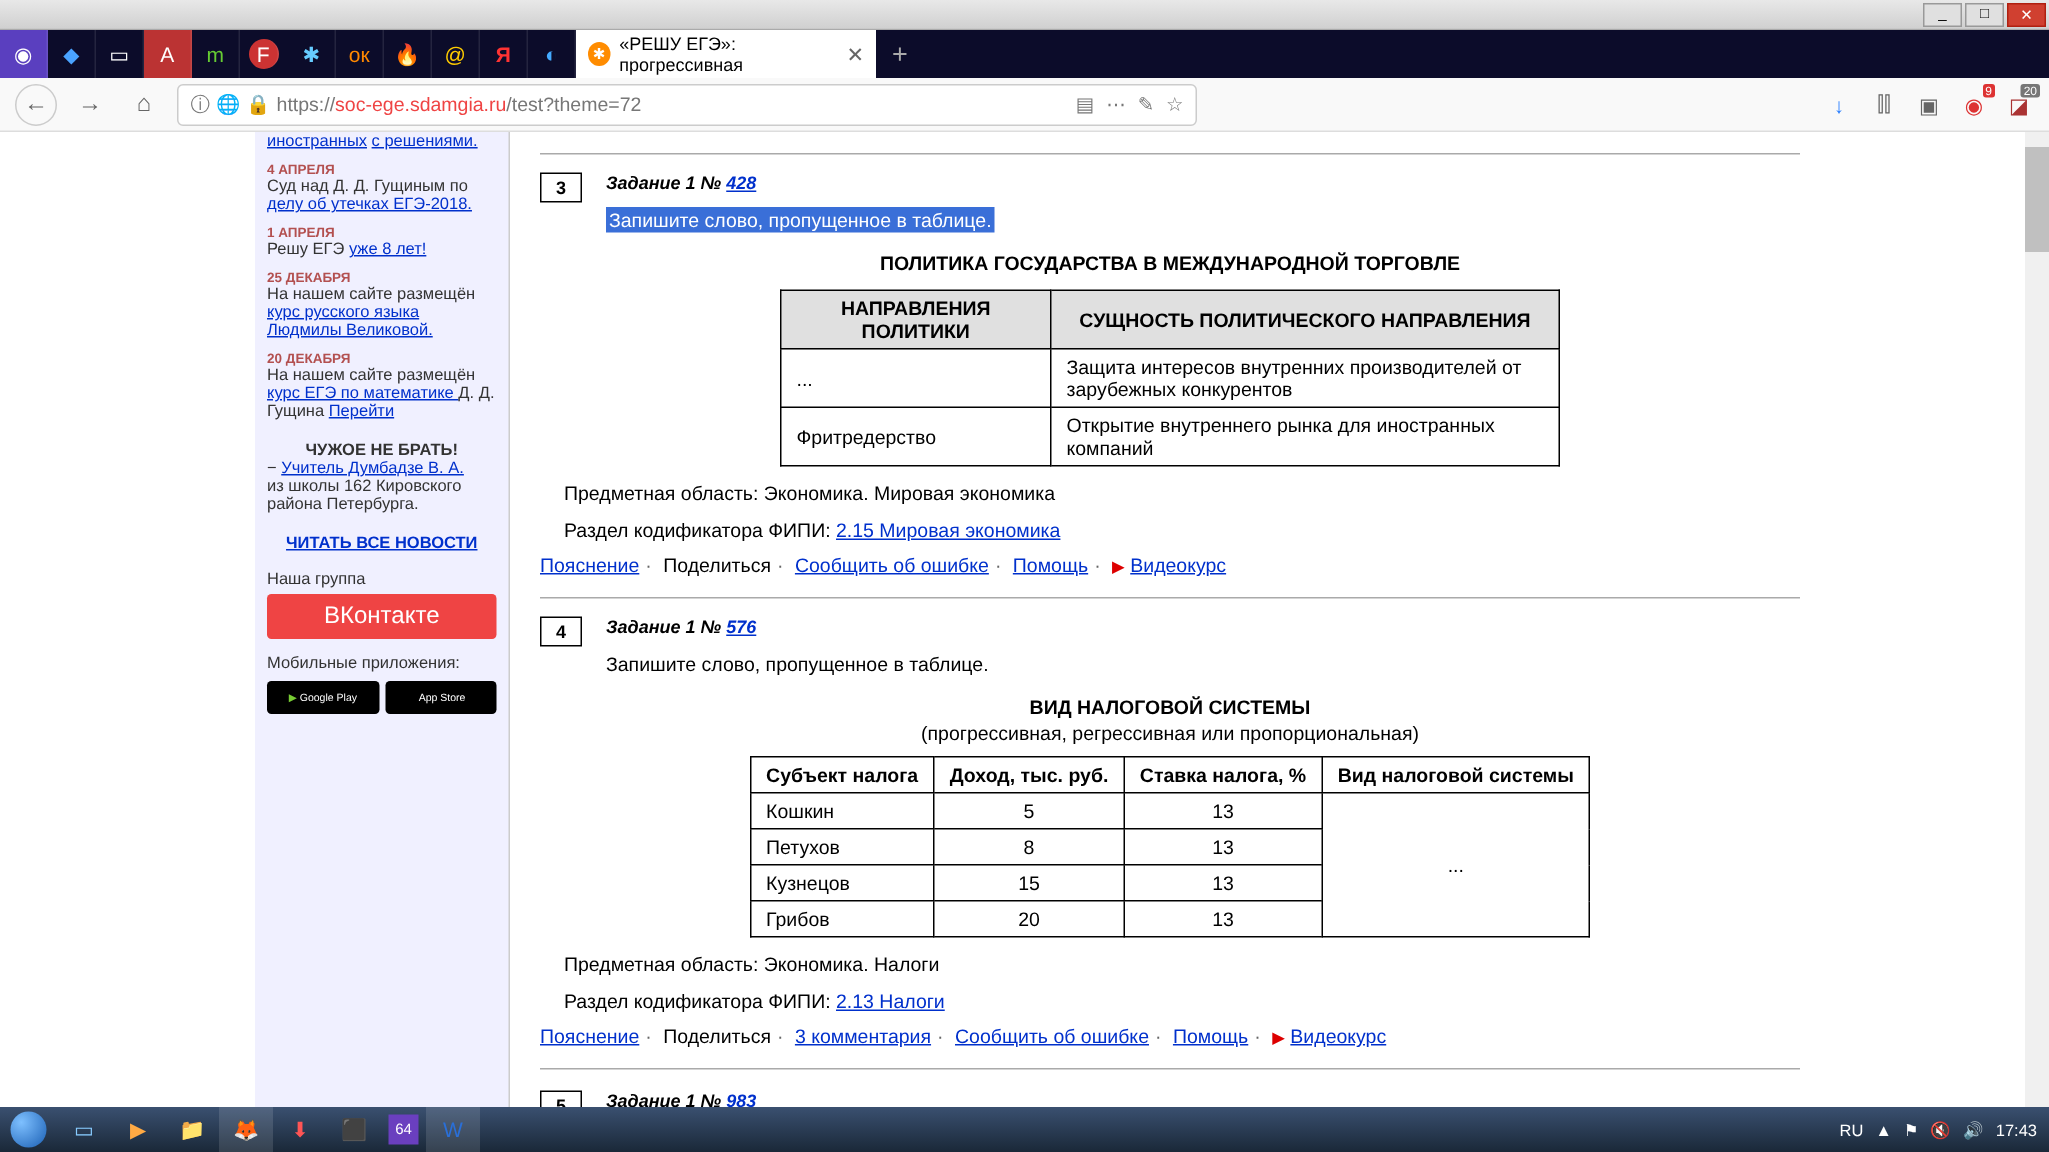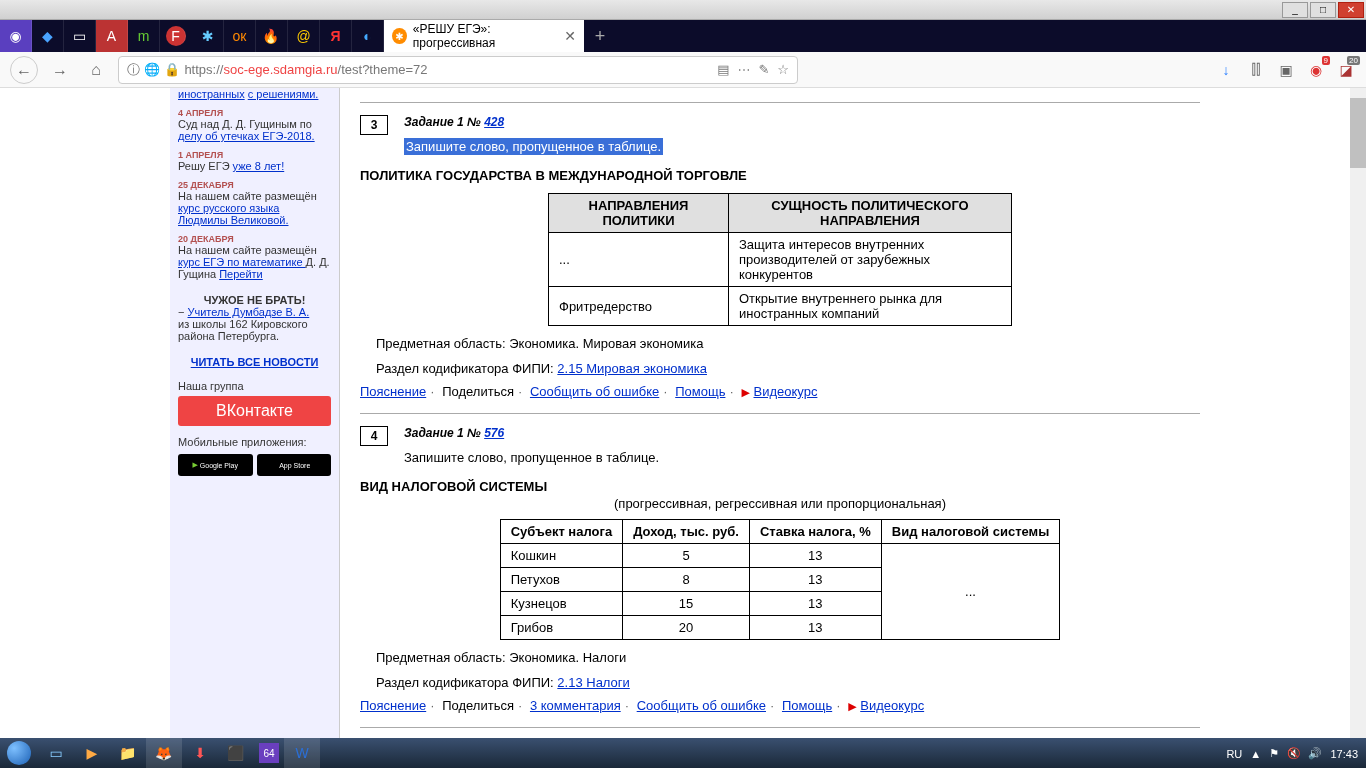--- a/index.html
+++ b/index.html
@@ -43,21 +43,21 @@
 .app-badge{ flex:1; height:22px; background:#000; border-radius:3px; color:#fff; font-size:7px; display:flex; align-items:center; justify-content:center;}
 
 
 .main { flex:1; padding:0 20px 0 20px; max-width:880px;}
 .task-num-box{ border:1px solid #000; width:28px; height:20px; display:flex; align-items:center; justify-content:center; font-size:12px; font-weight:bold; float:left; margin-right:16px;}
 .task-head-row{ display:flex; align-items:flex-start; margin-top:12px;}
 .task-title{ font-size:12px;font-style:italic;}
 .task-title a{ color:#0030cc; font-weight:bold; text-decoration:underline;}
 .task-instr{ margin-left:44px; margin-top:4px; font-size:13px;}
 .hl{ background:#3a6fd8; color:#fff; padding:1px 2px;}
-.tbl-title{ text-align:left; font-weight:bold; font-size:13px; margin:14px 0 10px;}
+.tbl-title{ text-align:center; font-weight:bold; font-size:13px; margin:14px 0 10px;}
 .subtitle{ text-align:center; font-size:13px; margin-bottom:8px;}
 table.data{ border-collapse:collapse; margin:0 auto; font-size:13px;}
 table.data th, table.data td{ border:1px solid #000; padding:4px 10px; text-align:left;}
 table.data.t1 th{ background:#e0e0e0; text-align:center; font-weight:bold;}
 table.data.t2 th{ background:#fff; font-weight:bold; text-align:center;}
 .meta{ font-size:13px; margin-top:10px;margin-left:16px;}
 .meta a{ color:#0030cc; text-decoration:underline;}
 .actions{ font-size:13px; margin-top:8px;}
 .actions a{ color:#0030cc; text-decoration:underline;}
 .actions .sep{ color:#666; margin:0 4px;}
@@ -161,21 +161,21 @@
 
       <div class="hr"></div>
       <div class="task-head-row">
         <div class="task-num-box">3</div>
         <div class="task-title">
           <b><span>Задание 1 № </span></b><a>428</a>
         </div>
       </div>
       <div class="task-instr"><span class="hl">Запишите слово, пропущенное в таблице.</span></div>
       <div class="tbl-title">ПОЛИТИКА ГОСУДАРСТВА В МЕЖДУНАРОДНОЙ ТОРГОВЛЕ</div>
-      <table class="data t1" style="width:464px;padding-left:44px;">
+      <table class="data t1" style="width:520px;padding-left:44px;">
         <tbody>
             <tr>
               <th style="width:180px;">НАПРАВЛЕНИЯ ПОЛИТИКИ</th>
               <th>СУЩНОСТЬ ПОЛИТИЧЕСКОГО НАПРАВЛЕНИЯ</th>
             </tr>
         <tr>
               <td>...</td>
               <td>Защита интересов внутренних производителей от зарубежных конкурентов</td>
             </tr>
         <tr>

